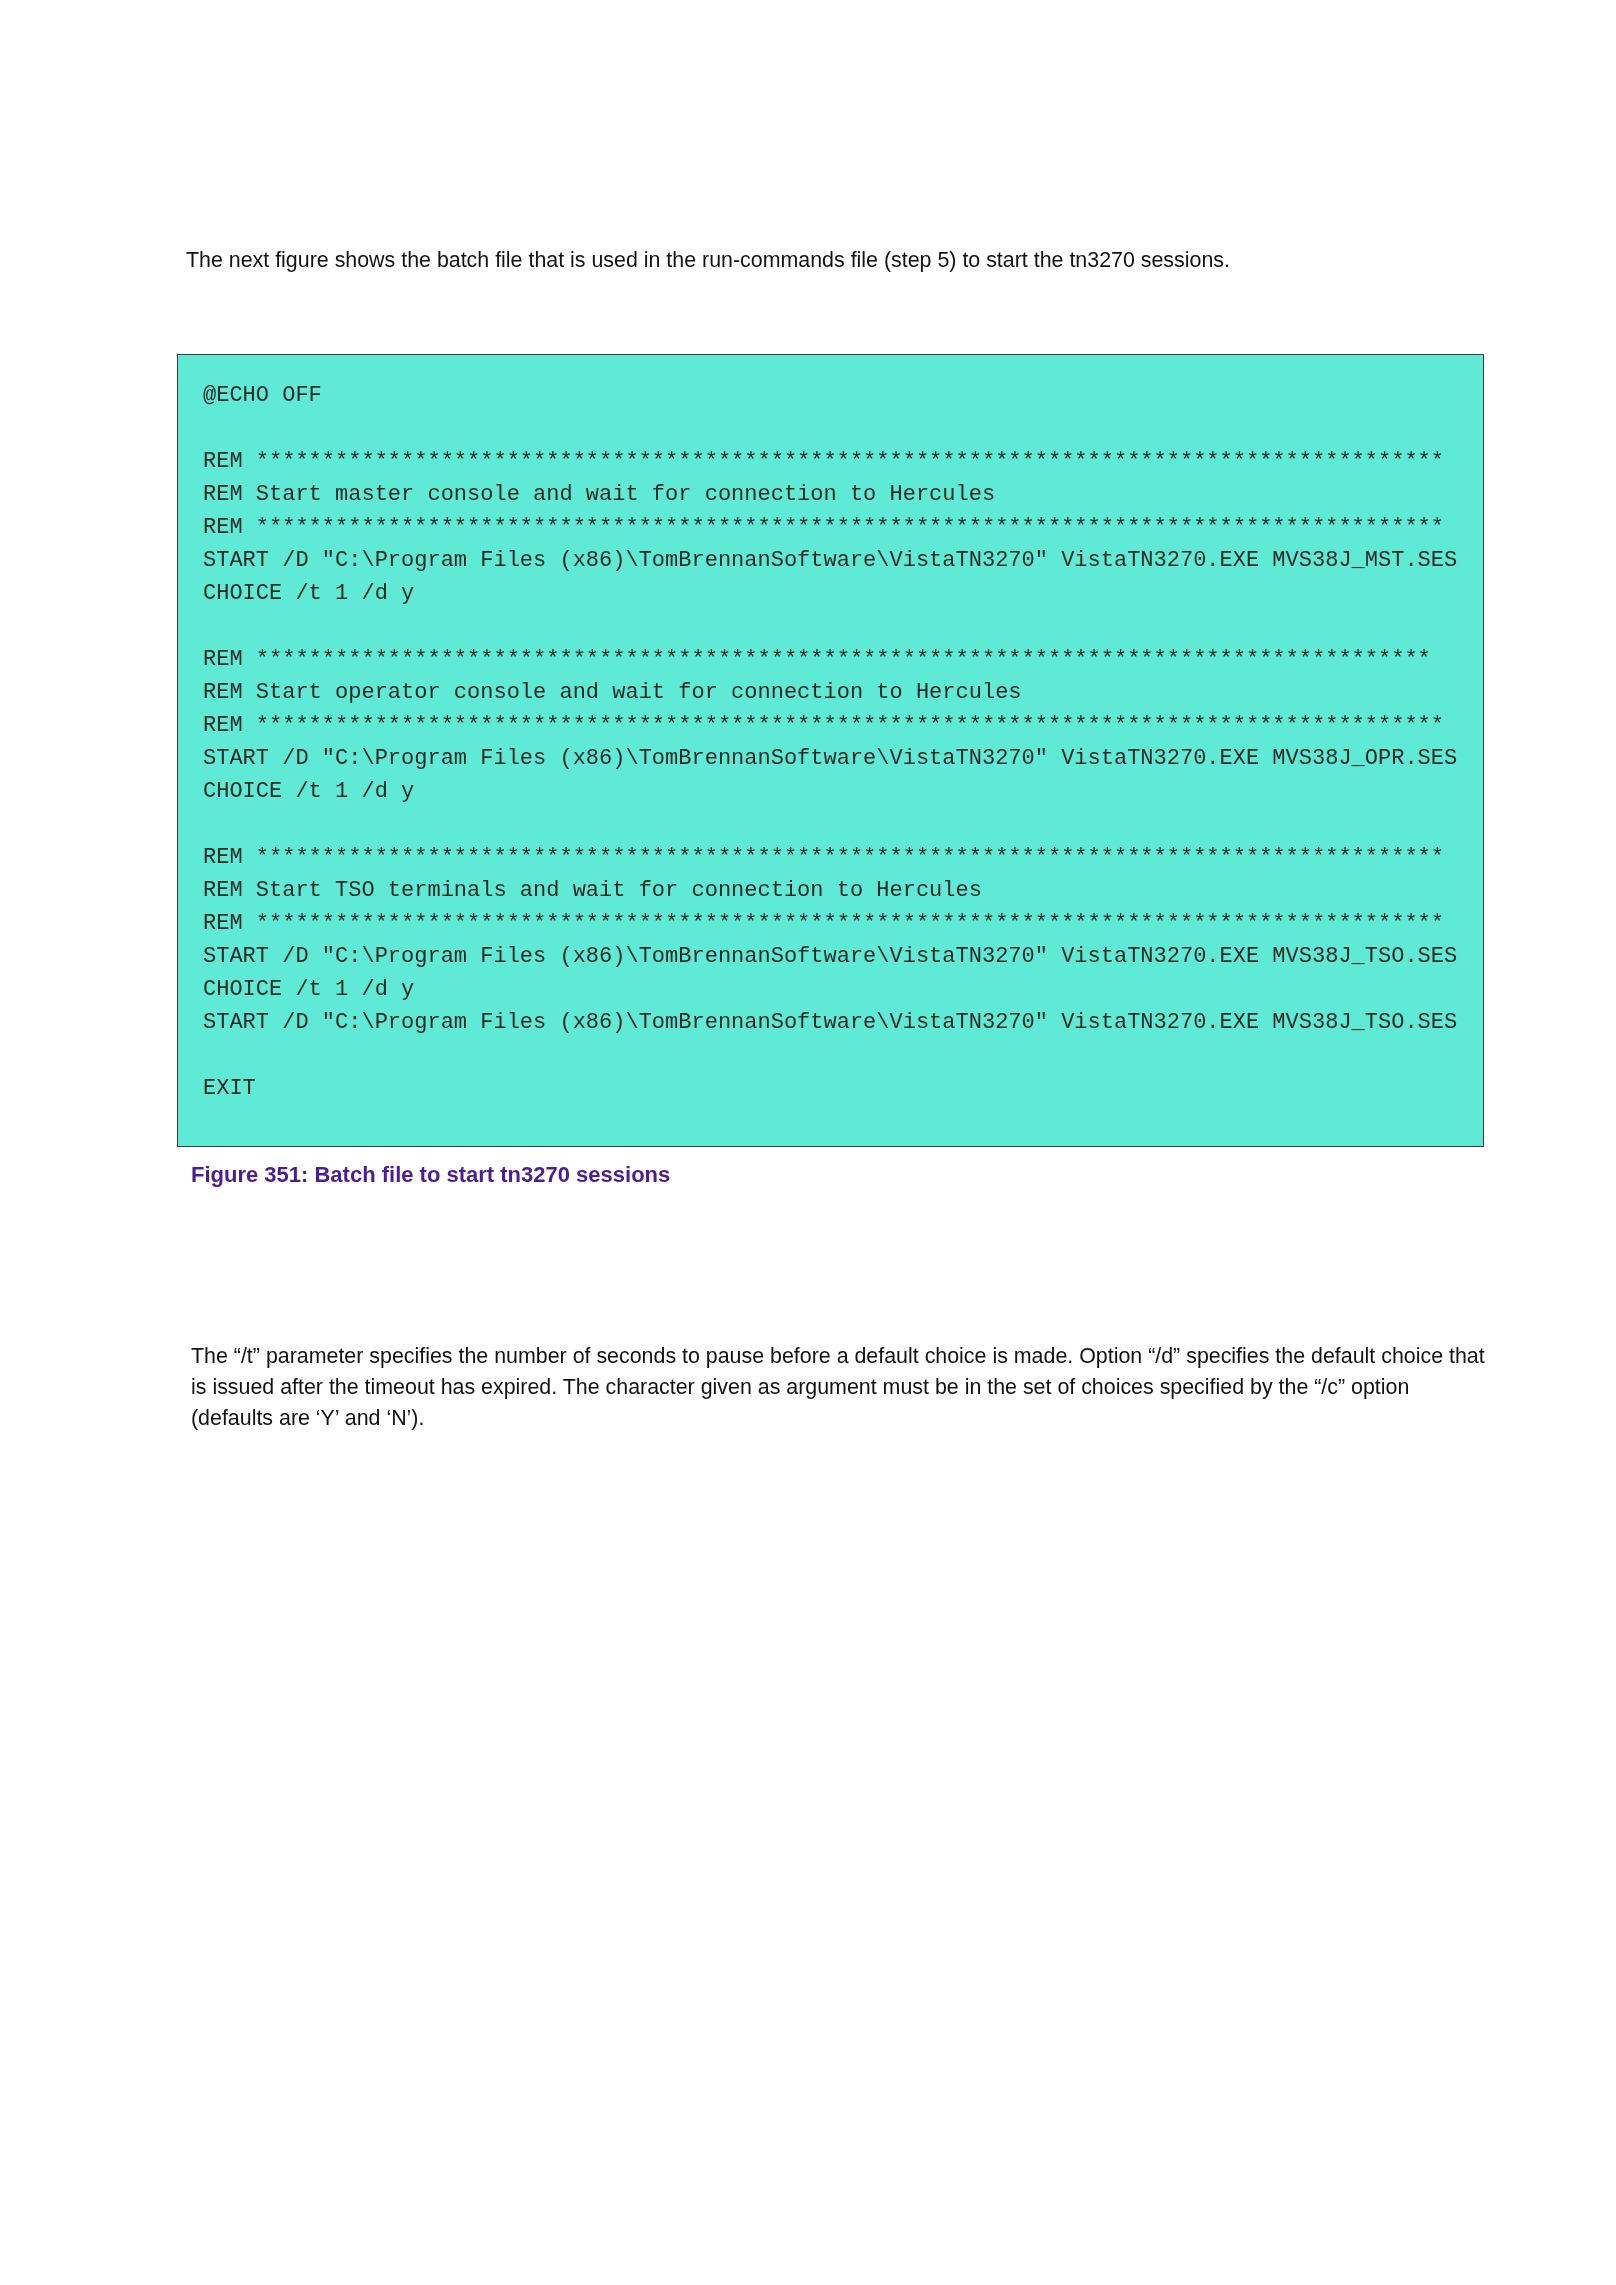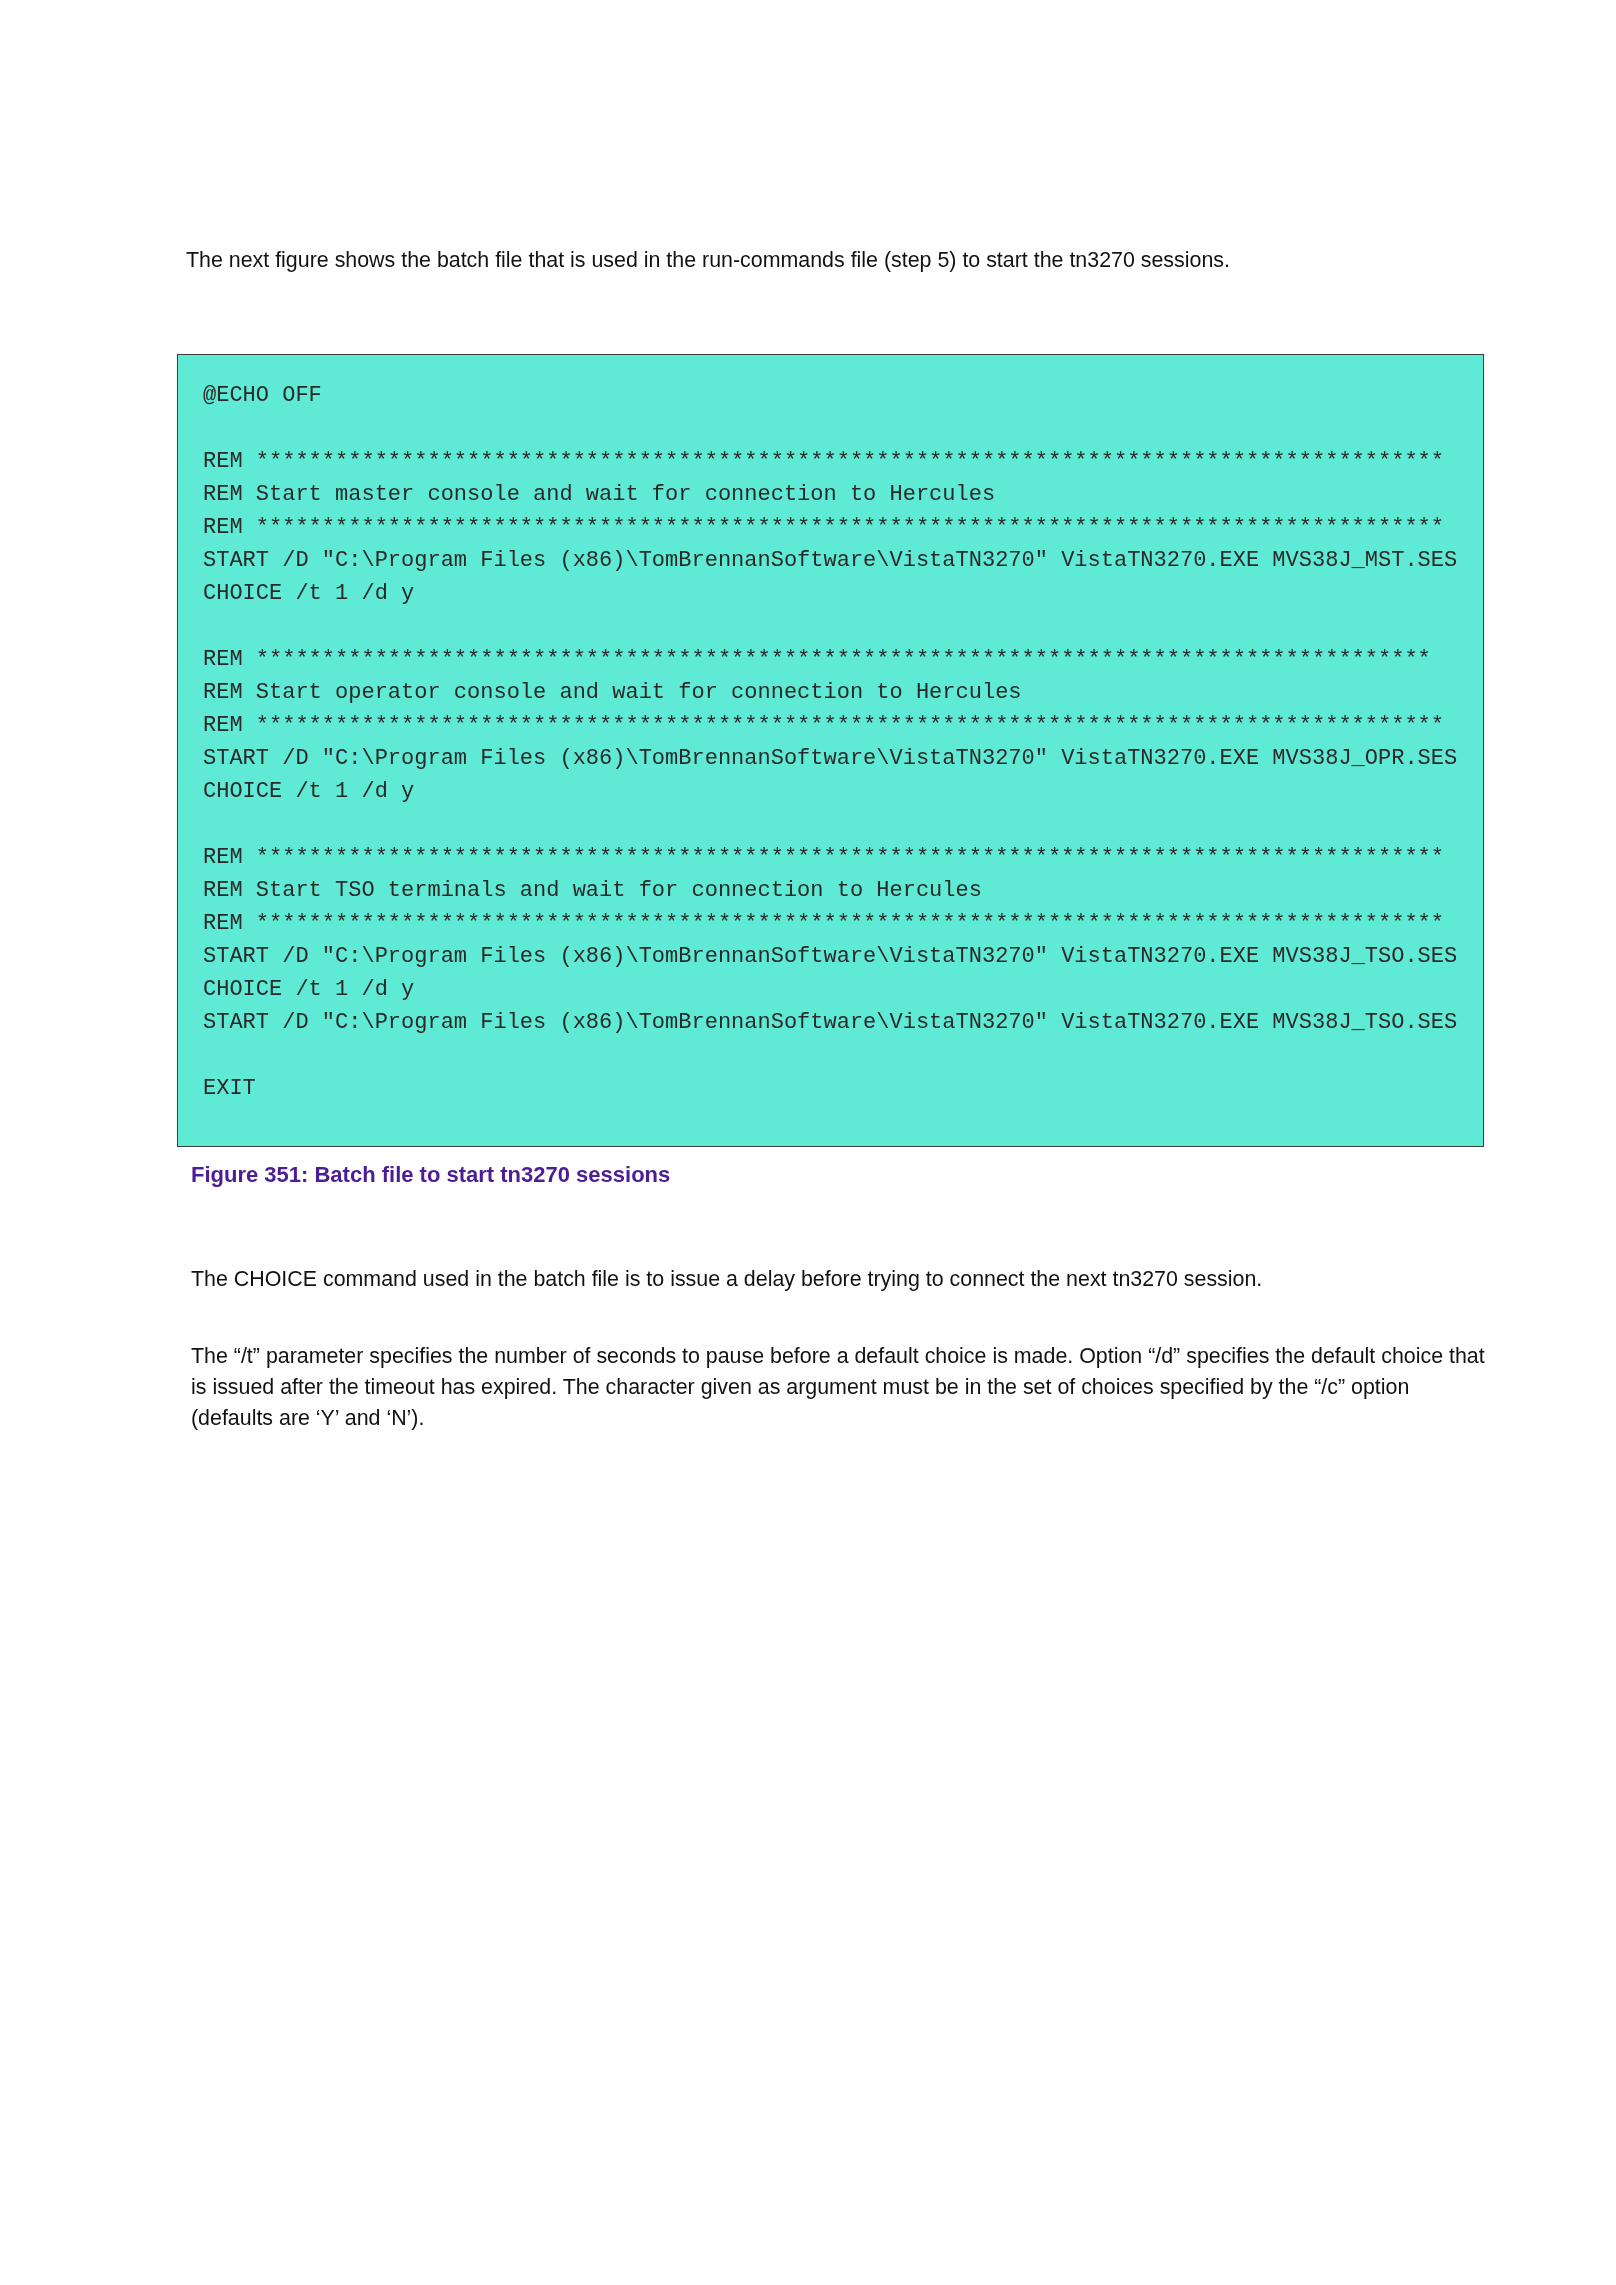--- a/index.html
+++ b/index.html
@@ -106,19 +106,18 @@
 REM ******************************************************************************************
 START /D "C:\Program Files (x86)\TomBrennanSoftware\VistaTN3270" VistaTN3270.EXE MVS38J_TSO.SES
 CHOICE /t 1 /d y
 START /D "C:\Program Files (x86)\TomBrennanSoftware\VistaTN3270" VistaTN3270.EXE MVS38J_TSO.SES
 
 EXIT</pre>
   </div>
 
   <div class="figure-caption">Figure 351: Batch file to start tn3270 sessions</div>
 
-  <p class="body-text choice-paragraph">The CHOICE command used in the batch file is to issue a delay before trying to connect the next tn3270 session.</p>
 
   <p class="body-text parameters-paragraph">The “/t” parameter specifies the number of seconds to pause before a default choice is made. Option “/d” specifies the default choice that is issued after the timeout has expired. The character given as argument must be in the set of choices specified by the “/c” option (defaults are ‘Y’ and ‘N’).</p>
 
 
 </div>
 
 
 </body></html>

